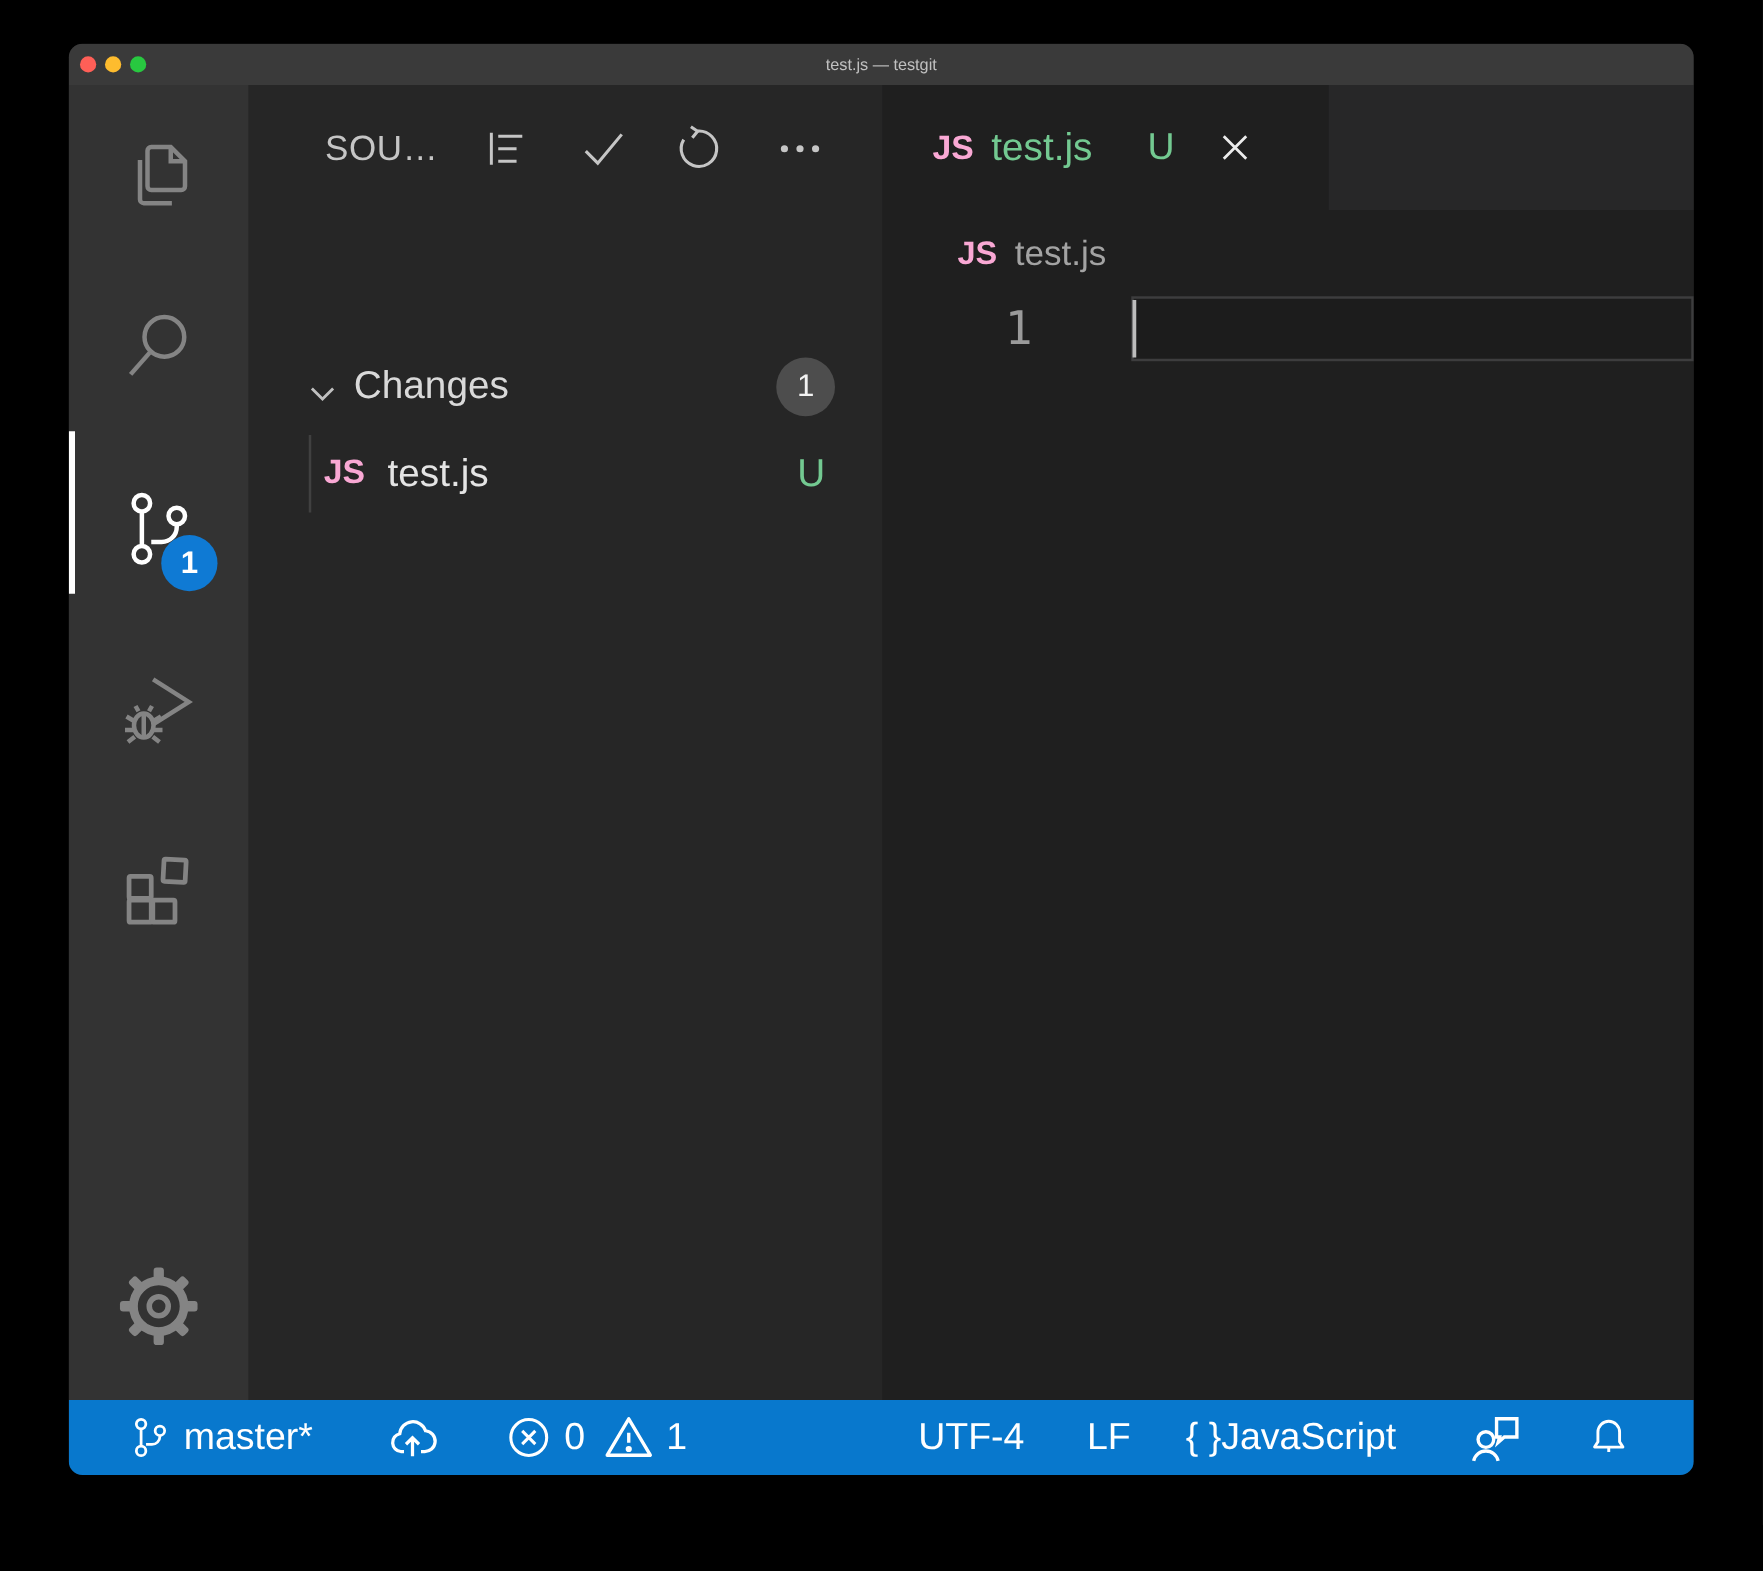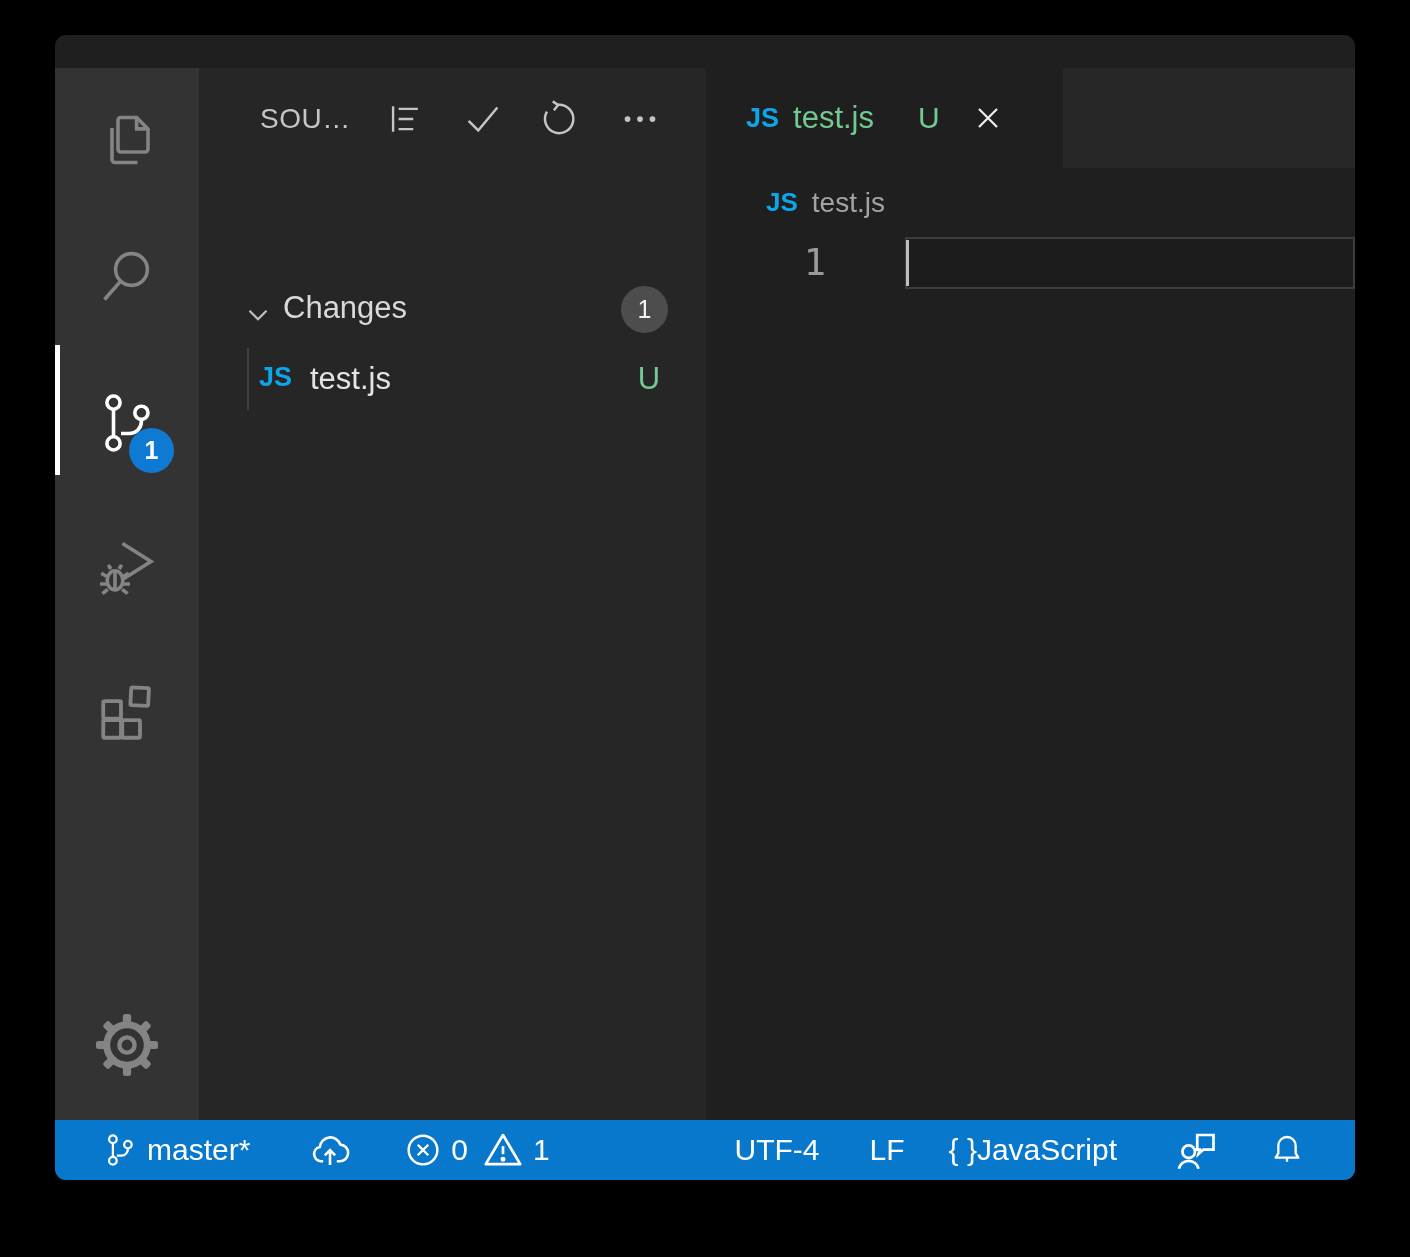--- a/index.html
+++ b/index.html
@@ -37,21 +37,21 @@
             border:none; border-radius:5px; color:#9d9d9d; font-size:30px; padding:0 18px;
             font-family:"Liberation Sans","DejaVu Sans",sans-serif; }
   #msgbox::placeholder { color:#9d9d9d; opacity:1; }
   .changes-row { position:absolute; left:0; top:216px; width:507px; height:58px; }
   .changes-label { position:absolute; left:84px; top:6px; color:#d9d9d9; font-size:31px; }
   .changes-badge { position:absolute; left:422px; top:2px; width:47px; height:47px; border-radius:50%;
                    background:#4d4d4d; color:#f2f2f2; font-size:25px;
                    display:flex; align-items:center; justify-content:center; }
   .file-row { position:absolute; left:0; top:280px; width:507px; height:62px; }
   .indent-guide { position:absolute; left:48px; top:0; width:2px; height:62px; background:#404040; }
-  .js-badge { color:#0ea5e9; font-weight:bold; }
+  .js-badge { color:#f9a8d4; font-weight:bold; }
   .file-name { position:absolute; left:111px; top:13px; color:#e4e4e4; font-size:31px; }
   .file-status { position:absolute; left:434px; top:13px; width:32px; text-align:center;
                  color:#73c991; font-size:31px; }
 
   
   #editor { position:absolute; left:651px; top:0; right:0; height:100%; background:#1f1f1f; }
   #tabstrip { position:absolute; left:0; top:0; right:0; height:100px; background:#272728; }
   #tab-active { position:absolute; left:0; top:0; width:357px; height:100px; background:#1f1f1f;
                 display:flex; align-items:center; }
   #tab-active .js-badge { margin-left:40px; font-size:27px; }
@@ -79,20 +79,26 @@
                padding:0 48px 0 46px; }
   .sb-item { display:flex; align-items:center; }
   .sb-right { margin-left:auto; display:flex; align-items:center; }
   svg { display:block; }
 </style>
 </head>
 <body>
 
 <div id="window">
 
+  <div id="titlebar">
+    <span class="tl" style="left:9px;  background:#ff5f57;"></span>
+    <span class="tl" style="left:29px; background:#febc2e;"></span>
+    <span class="tl" style="left:49px; background:#28c840;"></span>
+    <span class="title">test.js — testgit</span>
+  </div>
 
   <div id="main">
 
     <div id="activitybar">
       <div class="act-indicator"></div>
 
       <div class="act-item" style="top:17px;">
         <svg width="72" height="72" viewBox="0 0 24 24" fill="none" stroke="#848484" stroke-width="1.2">
           <path d="M10 4.5 h5.2 L19 8.3 V15 a1 1 0 0 1 -1 1 h-8 a1 1 0 0 1 -1 -1 V5.5 a1 1 0 0 1 1 -1 z"></path>
           <path d="M15.2 4.5 V8.3 H19"></path>

